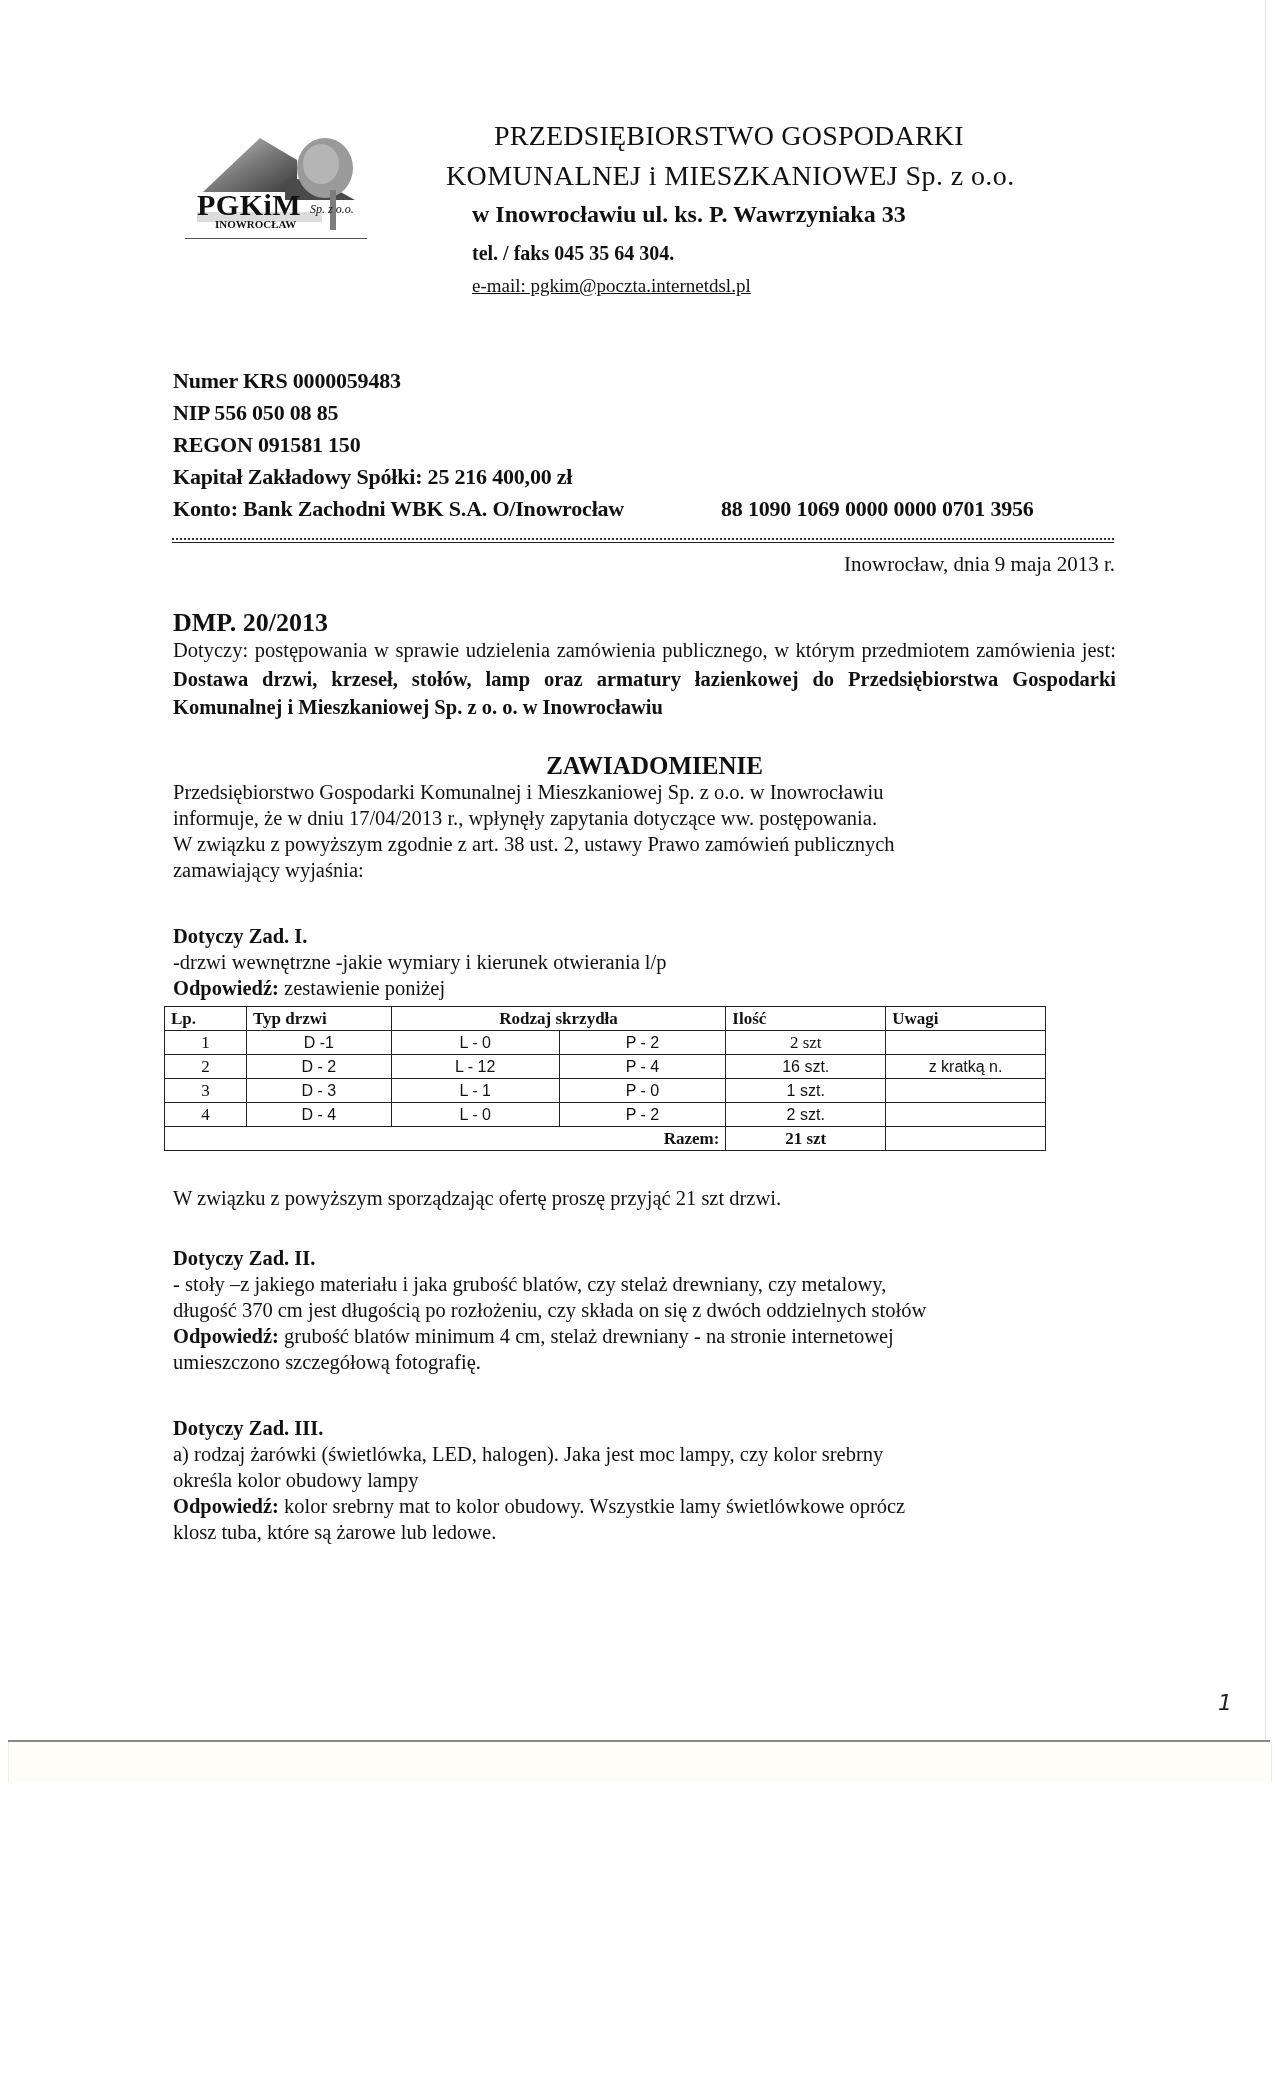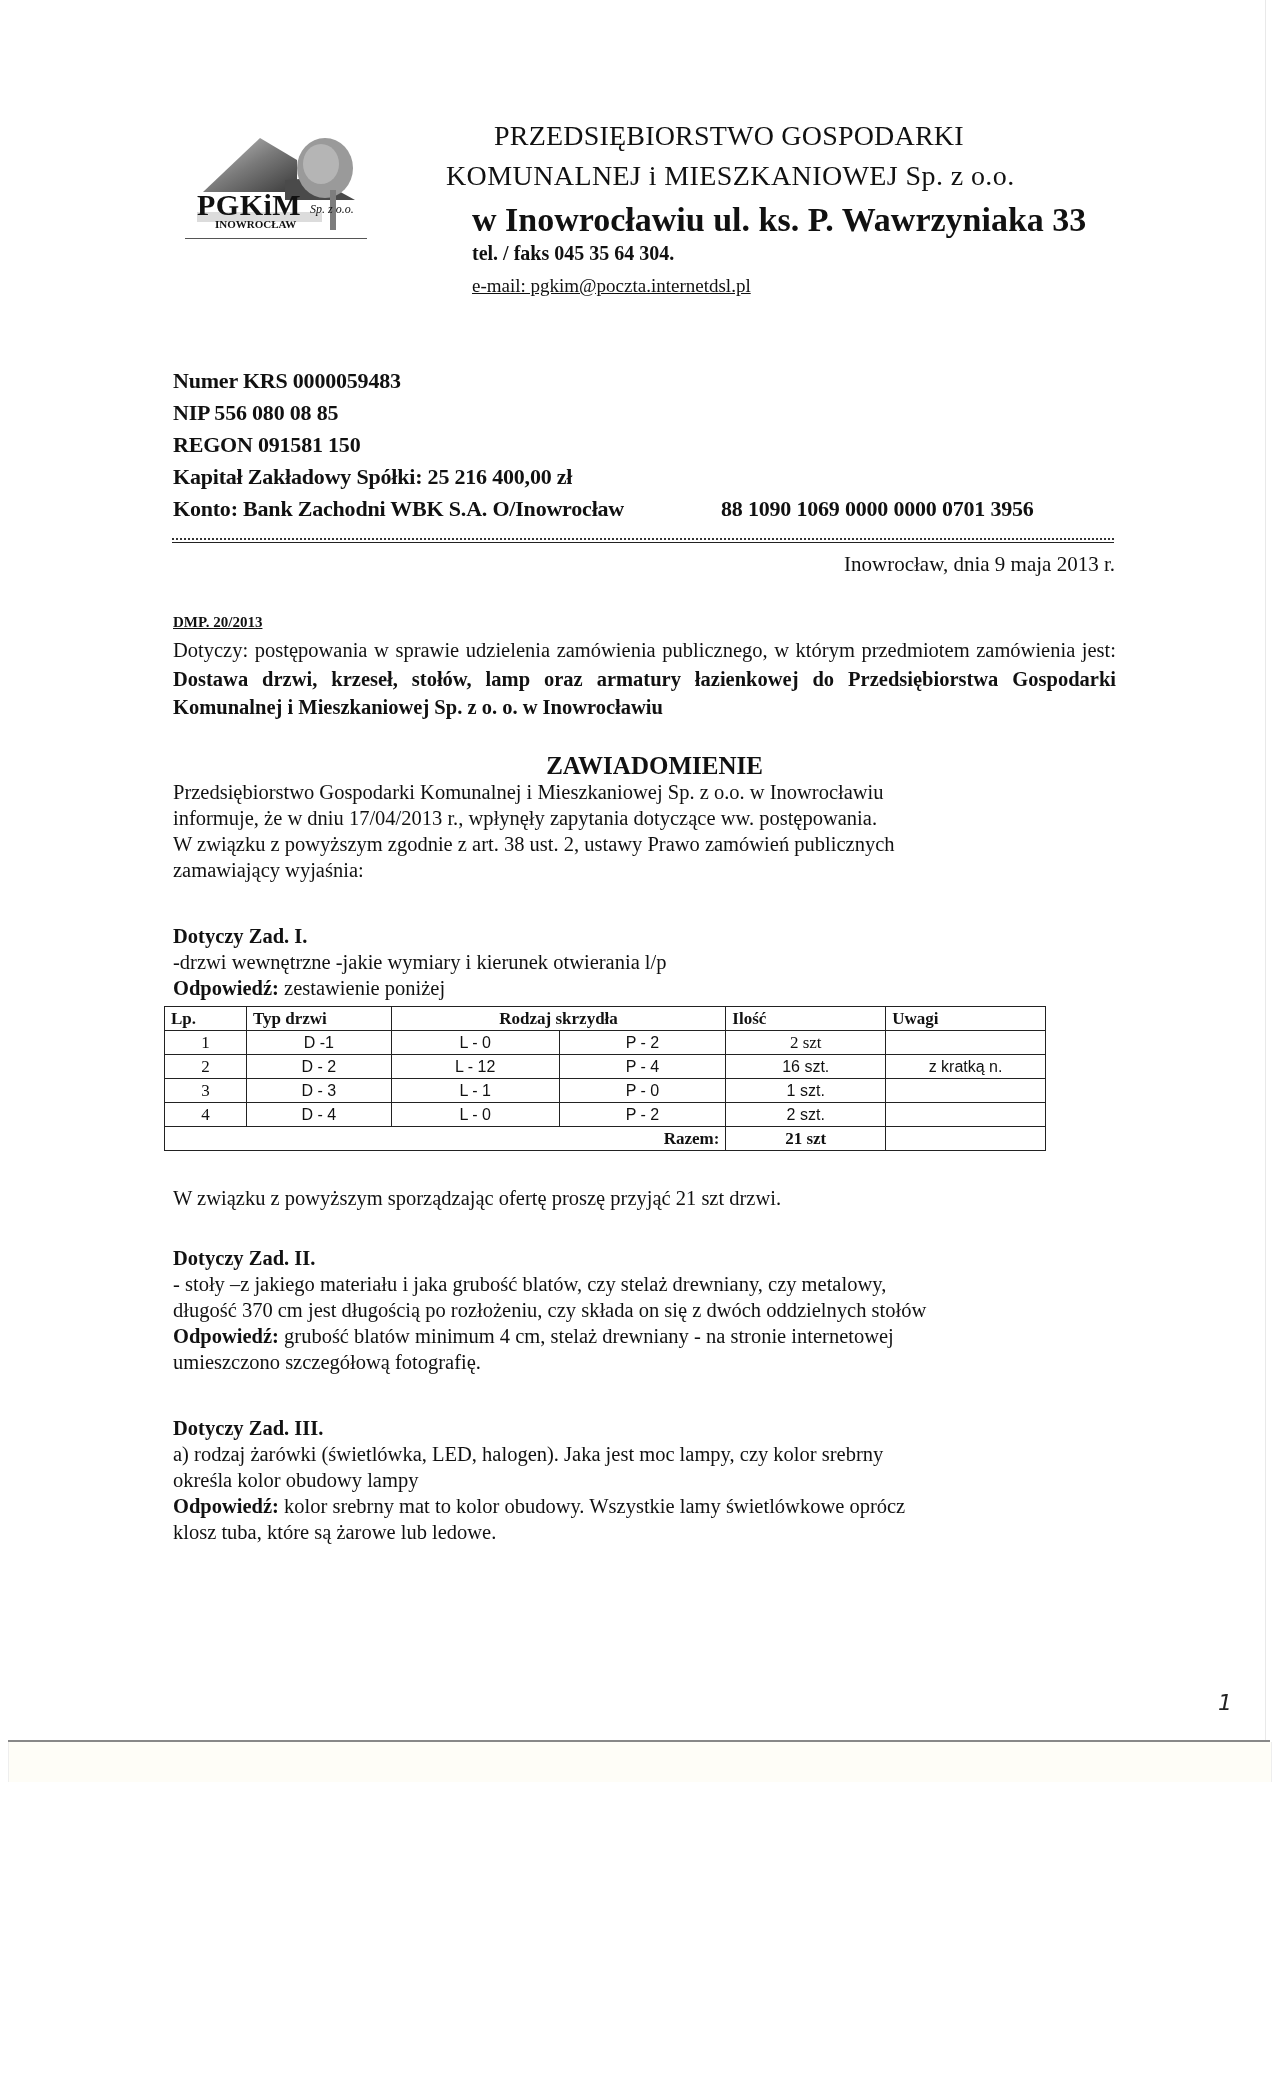--- a/index.html
+++ b/index.html
@@ -8,21 +8,21 @@
     .page { position: absolute; left: 0; top: 0; width: 1275px; height: 2100px; }
 
     
     .logo { position: absolute; left: 185px; top: 120px; width: 185px; height: 125px; }
     .logo-rule { position: absolute; left: 185px; top: 238px; width: 182px; height: 1px; background: #555; }
 
     
     .lh { position: absolute; left: 440px; width: 620px; text-align: left; font-weight: bold; }
     .lh1 { top: 120px; left: 494px; font-size: 28px; font-weight: normal; letter-spacing: 0.2px; }
     .lh2 { top: 160px; left: 446px; font-size: 28px; font-weight: normal; letter-spacing: 0.4px; }
-    .lh3 { top: 201px; left: 472px; font-size: 34px; font-weight: bold; }
+    .lh3 { top: 201px; left: 472px; font-size: 24px; font-weight: bold; }
     .lh4 { top: 242px; left: 472px; font-size: 20px; font-weight: bold; }
     .lh5 { top: 275px; left: 472px; font-size: 19px; font-weight: normal; text-decoration: underline; }
 
     
     .reg { position: absolute; left: 173px; font-size: 22px; font-weight: bold; letter-spacing: -0.2px; white-space: nowrap; }
     .reg-account-no { position: absolute; left: 720px; }
     .dots { position: absolute; left: 172px; top: 538px; width: 942px; height: 2px;
             border-top: 2px dotted #333; }
     .dots2 { position: absolute; left: 172px; top: 542px; width: 942px; height: 1px; background: #222; }
 
@@ -76,34 +76,34 @@
   </div>
   <div class="logo-rule"></div>
 
   <div class="lh lh1">PRZEDSIĘBIORSTWO GOSPODARKI</div>
   <div class="lh lh2">KOMUNALNEJ  i  MIESZKANIOWEJ  Sp. z o.o.</div>
   <div class="lh lh3">w  Inowrocławiu  ul. ks. P. Wawrzyniaka 33</div>
   <div class="lh lh4">tel. / faks 045 35 64 304.</div>
   <div class="lh lh5">e-mail: pgkim@poczta.internetdsl.pl</div>
 
   <div class="reg" style="top:368px;">Numer KRS 0000059483</div>
-  <div class="reg" style="top:400px;">NIP 556 080 08 85</div>
+  <div class="reg" style="top:400px;">NIP 556 050 08 85</div>
   <div class="reg" style="top:432px;text-align:right;">REGON 091581 150</div>
   <div class="reg" style="top:464px;">Kapitał Zakładowy Spółki: 25 216 400,00 zł</div>
   <div class="reg" style="top:496px;">
     <span>Konto: Bank Zachodni WBK S.A. O/Inowrocław</span>
     <span class="reg-account-no" style="left:548px;">88 1090 1069 0000 0000 0701 3956</span>
   </div>
 
   <div class="dots"></div>
   <div class="dots2"></div>
 
   <div class="date">Inowrocław, dnia 9 maja 2013 r.</div>
 
-  <div class="body-text b" style="top:610px;font-size:15px;text-decoration:underline;">DMP. 20/2013</div>
+  <div class="body-text b" style="top:610px;font-size:26px;">DMP. 20/2013</div>
   <div class="body-text justify" style="top:636px;line-height:28.5px;">
     <span>Dotyczy: postępowania w sprawie udzielenia zamówienia publicznego, w którym przedmiotem zamówienia jest: </span><span class="b">Dostawa drzwi, krzeseł, stołów, lamp oraz armatury łazienkowej do Przedsiębiorstwa Gospodarki Komunalnej i Mieszkaniowej Sp. z o. o. w Inowrocławiu</span>
   </div>
 
   <div class="center-title" style="top:752px;">ZAWIADOMIENIE</div>
   <div class="body-text" style="top:780px;">Przedsiębiorstwo Gospodarki Komunalnej i Mieszkaniowej Sp. z o.o. w Inowrocławiu</div>
   <div class="body-text" style="top:806px;">informuje, że w dniu 17/04/2013 r., wpłynęły zapytania dotyczące ww. postępowania.</div>
   <div class="body-text" style="top:832px;">W związku z powyższym zgodnie z art. 38 ust. 2, ustawy Prawo zamówień publicznych</div>
   <div class="body-text" style="top:858px;">zamawiający wyjaśnia:</div>
 

